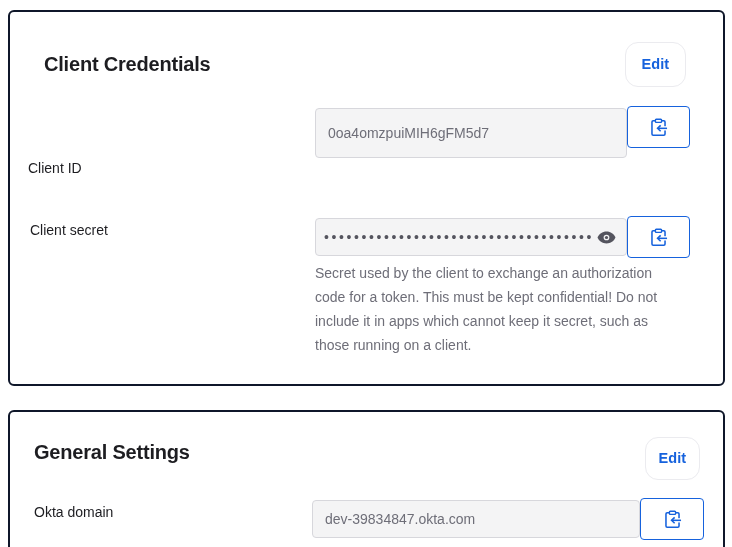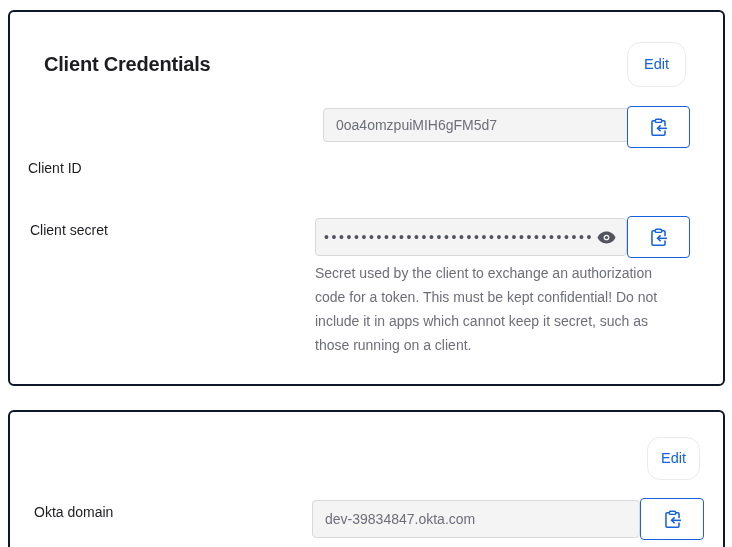--- a/index.html
+++ b/index.html
@@ -24,35 +24,35 @@
   .t1 { left:34px; top:42px; }
   .t2 { left:24px; top:30px; }
 
   .edit-wrap {
     position:absolute; border:1px solid #ebebef; border-radius:13px;
     background:#ffffff;
   }
   .e1 { right:37px; top:30px; padding:13px 16px; }
   .e2 { right:23px; top:25px; padding:12px 13px; }
   .edit-link {
-    font-size:14.5px; font-weight:400; color:#1662dd; cursor:pointer;
+    font-size:14.5px; font-weight:700; color:#1662dd; cursor:pointer;
     text-decoration:none; line-height:17px; display:block;
   }
 
   .field-label { position:absolute; font-size:14px; color:#1d1d21; line-height:17px; }
   .l1 { left:18px; top:100px;margin-top:48px; }
   .l2 { left:20px; top:210px; }
   .l3 { left:24px; top:92px; }
 
   .value-box {
     position:absolute; background:#f4f4f5; border:1px solid #d7d7dc;
     border-radius:4px; display:flex; align-items:center;
     font-size:14px; color:#6e6e78; padding:0 12px; overflow:hidden;
   }
-  .i1 { left:305px; top:96px;  width:312px; height:34px;margin-left:8px; }
+  .i1 { left:305px; top:96px;  width:312px; height:50px; }
   .i2 { left:305px; top:206px; width:312px; height:38px; padding:0 8px 0 8px; }
   .i3 { left:302px; top:88px;  width:328px; height:38px; }
 
   .masked {
     flex:1 1 auto; overflow:hidden; white-space:nowrap;
     font-size:14px; letter-spacing:2.6px; color:#54545e;
   }
   .eye-btn {
     flex:0 0 auto; margin-left:4px; display:flex; align-items:center;
     cursor:pointer; background:none; border:none; padding:0 2px;
@@ -124,20 +124,21 @@
         </svg>
       </span>
     </button>
     <div class="help-text h2">Secret used by the client to exchange an authorization
 code for a token. This must be kept confidential! Do not
 include it in apps which cannot keep it secret, such as
 those running on a client.</div>
   </section>
 
   <section class="card card2">
+    <h2 class="card-title t2">General Settings</h2>
 
     <div class="edit-wrap e2">
       <a class="edit-link">Edit</a>
     </div>
 
     <div class="field-label l3">Okta domain</div>
     <div class="value-box i3">
       <span>dev-39834847.okta.com</span>
     </div>
     <button class="copy-btn b3">

